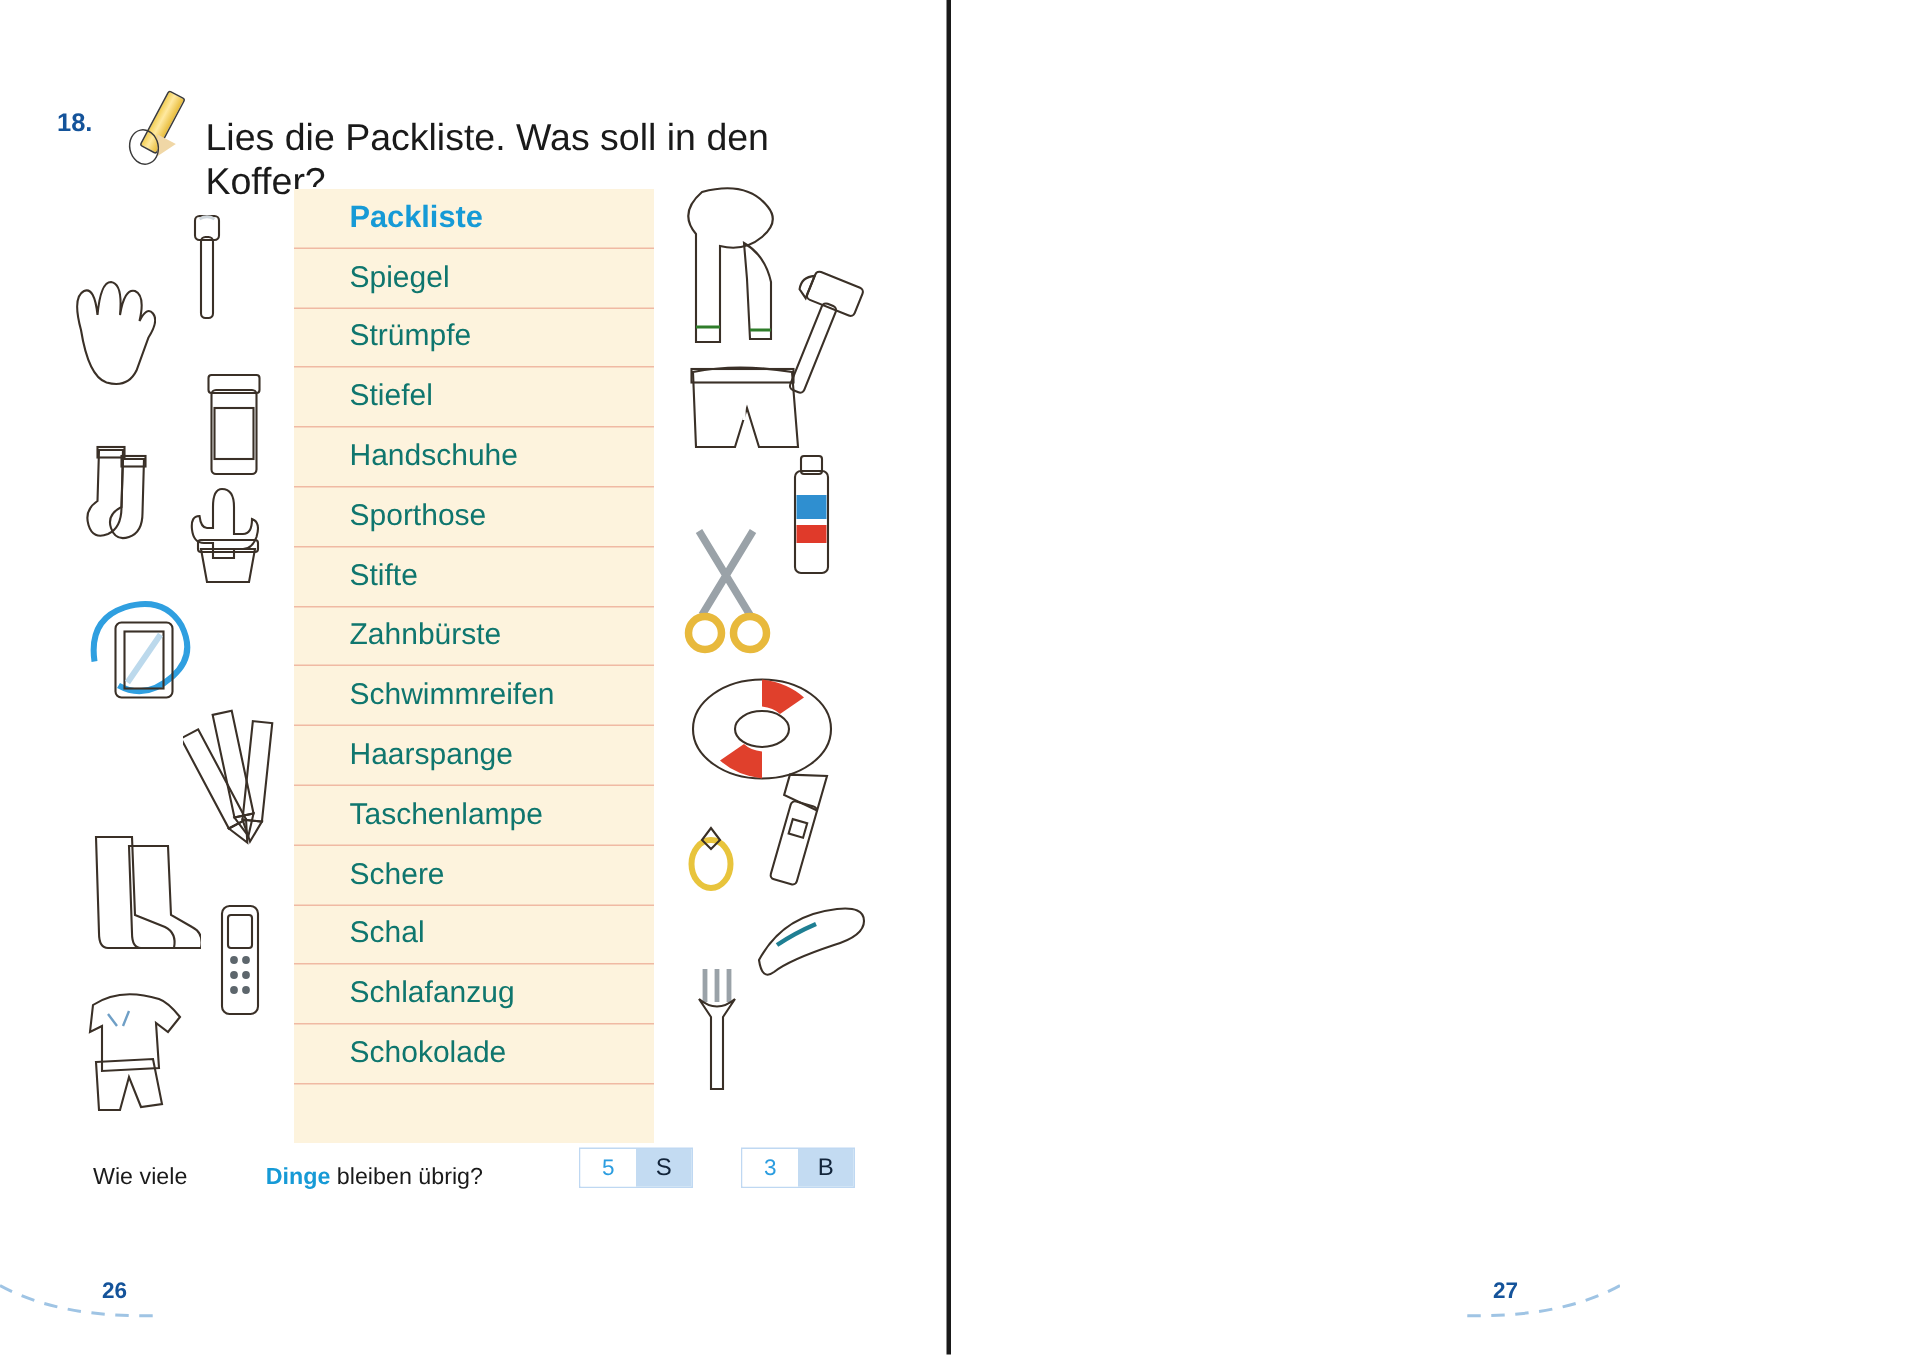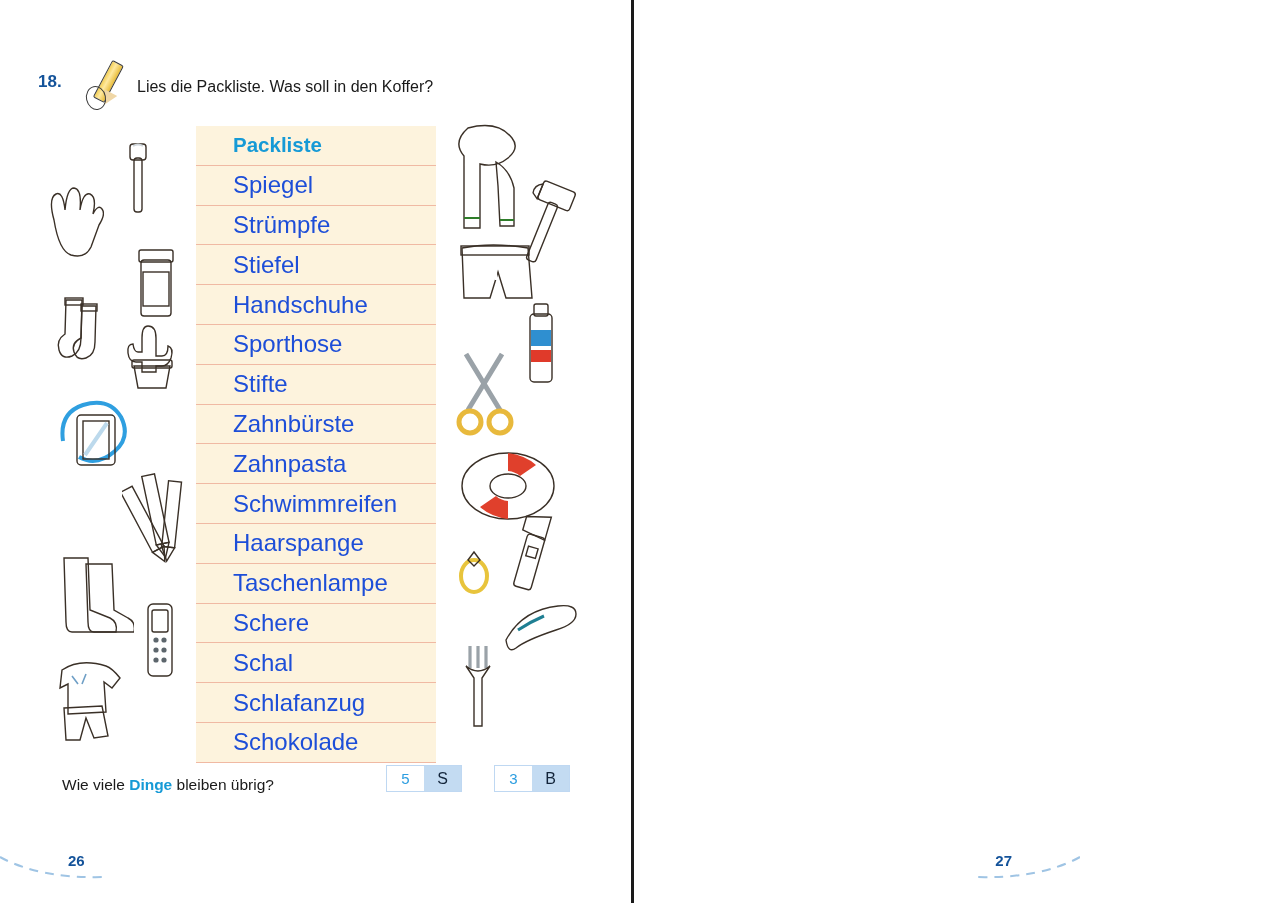--- a/index.html
+++ b/index.html
@@ -18,21 +18,21 @@
   .gutter {
     position: absolute; left: 631px; top: 0;
     width: 3px; height: 903px; background: #1a1a1a;
   }
 
   
   .ex-head { display: flex; align-items: center; position: absolute; }
   .ex-num {
     color: #14539a; font-weight: bold; font-size: 17px;
   }
-  .ex-text { font-size: 16px; color: #1a1a1a; }
+  .ex-text { font-size: 25px; color: #1a1a1a; }
 
   
   .pencil-wrap { position: absolute; left: 78px; top: 56px; width: 54px; height: 56px; }
   .pencil-body {
     position: absolute; left: 14px; top: 2px;
     width: 13px; height: 42px;
     background: linear-gradient(90deg,#f3cf55 0%,#ffe9a0 40%,#e8bc3a 100%);
     border: 1.4px solid #3b3b3b; border-radius: 2px;
     transform: rotate(28deg); transform-origin: 50% 100%;
   }
@@ -52,36 +52,36 @@
 
   
   .packlist {
     position: absolute; left: 196px; top: 126px;
     width: 240px; height: 636px;
     background: #fdf3dd;
   }
   .pl-row {
     height: 39.8px; display: flex; align-items: center;
     padding-left: 37px; border-bottom: 1.4px solid #f0b9a3;
-    font-size: 24px; color: #1d4ed8;
+    font-size: 20px; color: #0f766e;
   }
   .pl-row.pl-title {
     color: #169ad6; font-weight: bold; font-size: 20.5px;
   }
 
   
   .ill { position: absolute; }
   .ol { stroke: #3a3027; stroke-width: 1.4; fill: none; }
 
   
   .q-left {
     position: absolute; left: 62px; top: 776px;
     font-size: 15.5px; color: #1a1a1a;
   }
-  .q-left b { color: #169ad6; }
+  .q-left b { color: #169ad6; margin-left: 48px; }
   .opt-group { position: absolute; display: flex; }
   .opt {
     display: flex; border: 1.3px solid #bfd8f2; height: 27px;
   }
   .opt-val {
     width: 37px; display: flex; align-items: center; justify-content: center;
     color: #2b9de0; font-size: 15px; background: #ffffff;
   }
   .opt-letter {
     width: 37px; display: flex; align-items: center; justify-content: center;
@@ -120,21 +120,20 @@
 
     <div class="packlist">
       <div class="pl-row pl-title">Packliste</div>
       <div class="pl-row">Spiegel</div>
       <div class="pl-row">Strümpfe</div>
       <div class="pl-row">Stiefel</div>
       <div class="pl-row">Handschuhe</div>
       <div class="pl-row">Sporthose</div>
       <div class="pl-row">Stifte</div>
       <div class="pl-row">Zahnbürste</div>
-      <div class="pl-row">Zahnpasta</div>
       <div class="pl-row">Schwimmreifen</div>
       <div class="pl-row">Haarspange</div>
       <div class="pl-row">Taschenlampe</div>
       <div class="pl-row">Schere</div>
       <div class="pl-row">Schal</div>
       <div class="pl-row">Schlafanzug</div>
       <div class="pl-row">Schokolade</div>
     </div>
 
     <svg class="ill" style="left:118px; top:140px;" width="40" height="80">

